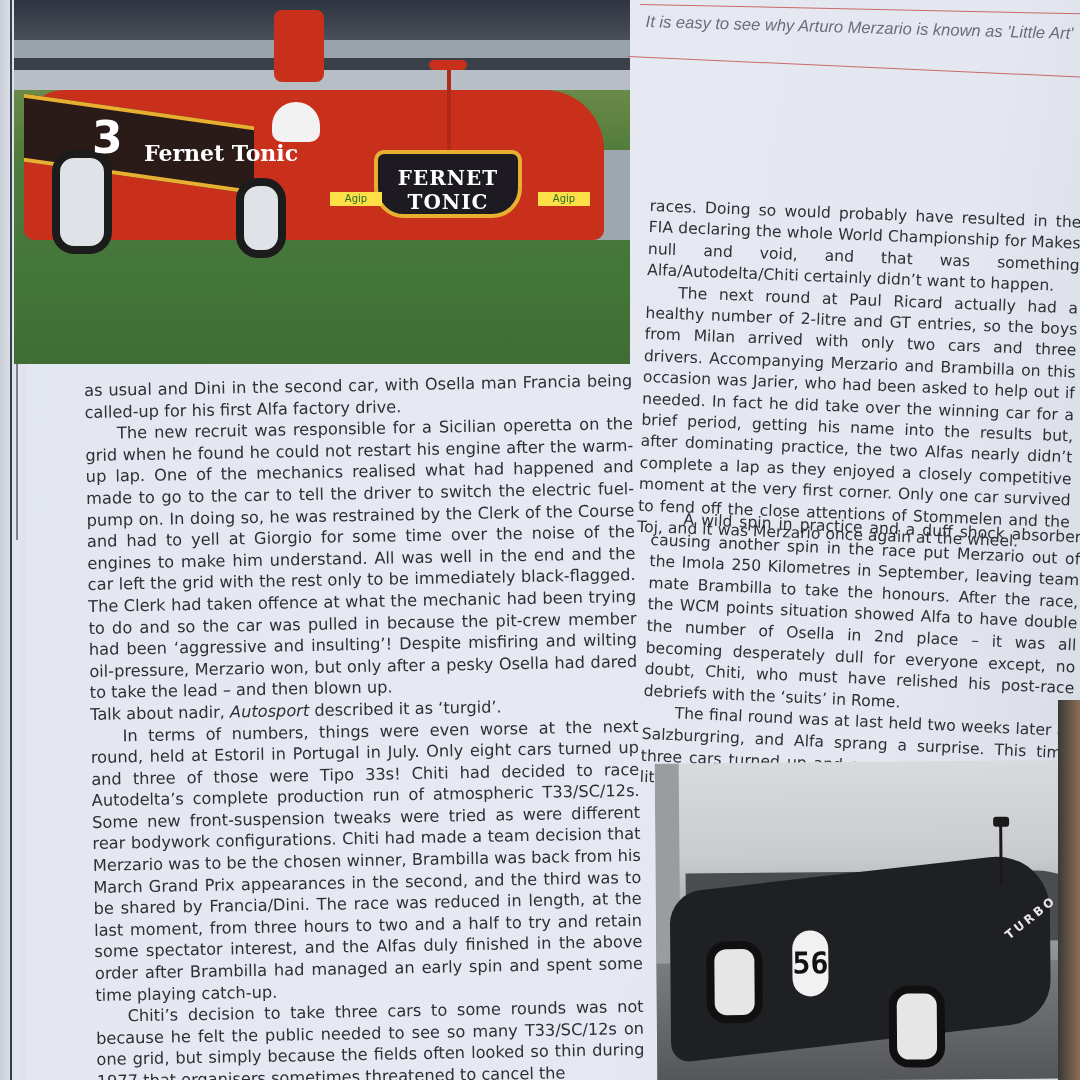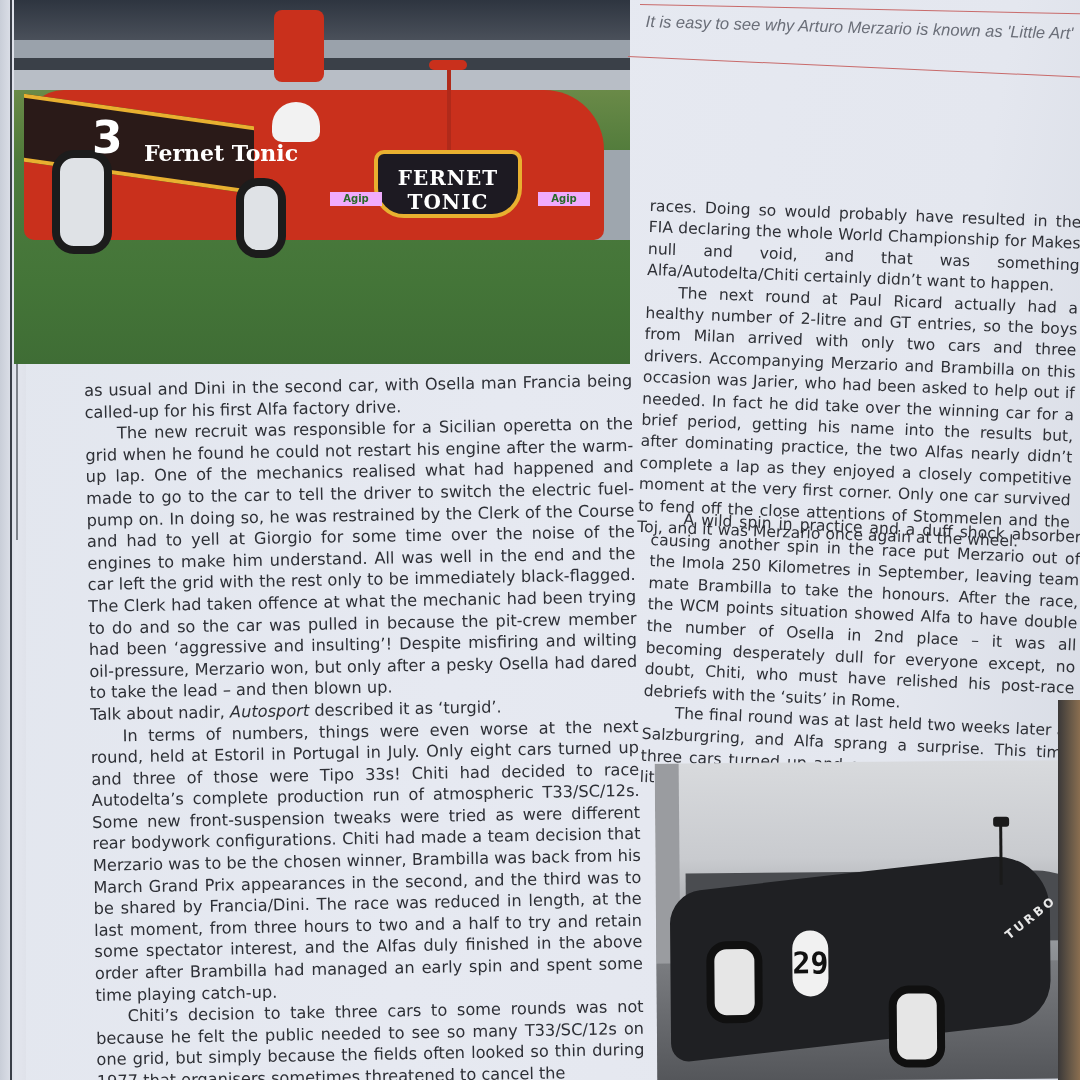--- a/index.html
+++ b/index.html
@@ -40,21 +40,21 @@
     .car-nose span { position:absolute; left:0; right:0; top:12px; text-align:center; color:#fff; font-weight:bold; font-size:20px; font-family:"DejaVu Serif", serif; letter-spacing:1px; }
     .car-scoop { position:absolute; left:260px; top:10px; width:50px; height:72px; background:#c9301c; border-radius:8px; }
     .car-mirror { position:absolute; left:415px; top:60px; width:38px; height:10px; background:#c9301c; border-radius:5px; }
     .car-mirror-stem { position:absolute; left:433px; top:68px; width:4px; height:84px; background:#b02a1a; }
     .helmet { position:absolute; left:258px; top:102px; width:48px; height:40px; background:#f2f2f2; border-radius:24px 24px 10px 10px; }
     .wheel { position:absolute; width:44px; height:88px; border-radius:22px; background:#dfe2e6; border:8px solid #1c1c1c; }
     .wheel.w1 { left:38px; top:150px; }
     .wheel.w2 { left:222px; top:178px; width:34px; height:64px; }
     .car-num { position:absolute; left:78px; top:112px; color:#fff; font-weight:bold; font-size:44px; font-family:"DejaVu Sans", sans-serif; }
     .side-logo { position:absolute; left:130px; top:140px; color:#fff; font-weight:bold; font-size:22px; font-family:"DejaVu Serif", serif; }
-    .agip { position:absolute; top:192px; width:52px; height:14px; background:#f0abfc; color:#2a6a2a; font-size:10px; text-align:center; line-height:14px; font-weight:bold; }
+    .agip { position:absolute; top:192px; width:52px; height:14px; background:#fde047; color:#2a6a2a; font-size:10px; text-align:center; line-height:14px; font-weight:normal; }
     .agip.a1 { left:316px; }
     .agip.a2 { left:524px; }
 
     
     .caption {
       position: absolute; left: 646px; top: 12px; width: 440px;
       font-family: "Liberation Sans", sans-serif; font-style: italic;
       font-size: 16.5px; color: #6a6e78; white-space: nowrap;
       transform: rotate(1.6deg); transform-origin: left top;
     }
@@ -151,18 +151,18 @@
 
   <div class="photo-bw">
     <div class="bw-pillar"></div>
     <div class="bw-wall"></div>
     <div class="bw-ground"></div>
     <div class="bw-car"></div>
     <div class="bw-mirror-stem"></div>
     <div class="bw-mirror"></div>
     <div class="bw-wheel b1"></div>
     <div class="bw-wheel b2"></div>
-    <div class="bw-num">29</div>
+    <div class="bw-num">56</div>
     <div class="bw-turbo">TURBO</div>
   </div>
 
   <div class="right-edge"></div>
 </div>
 
 </body></html>

